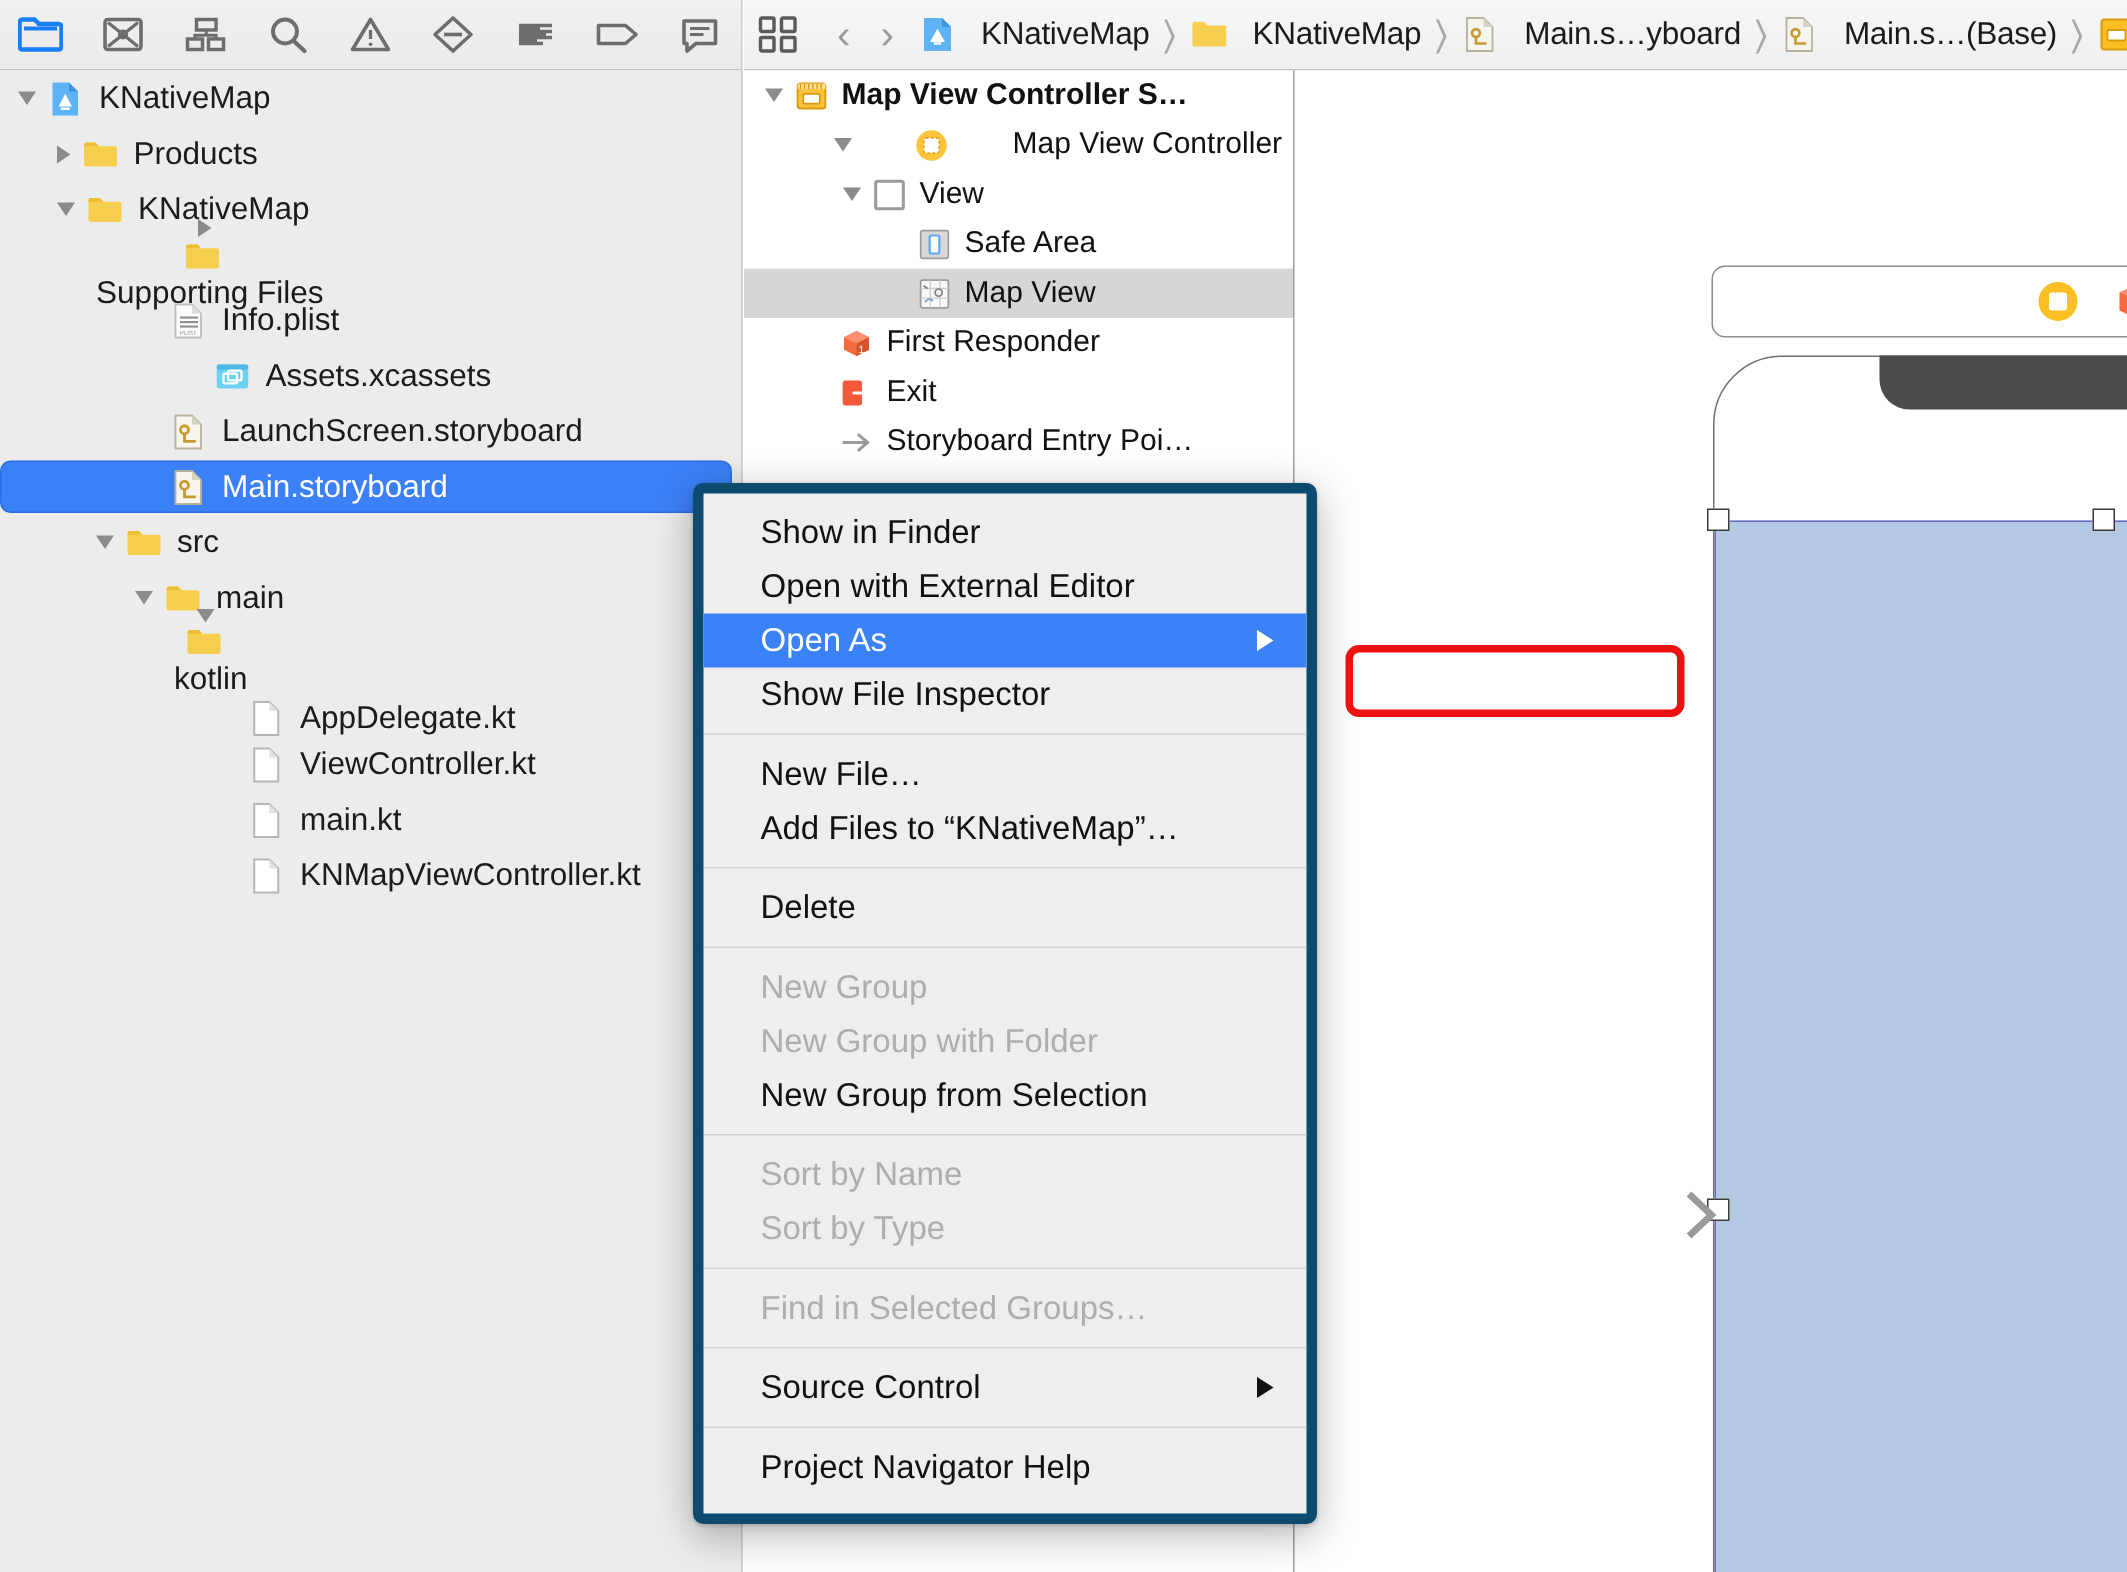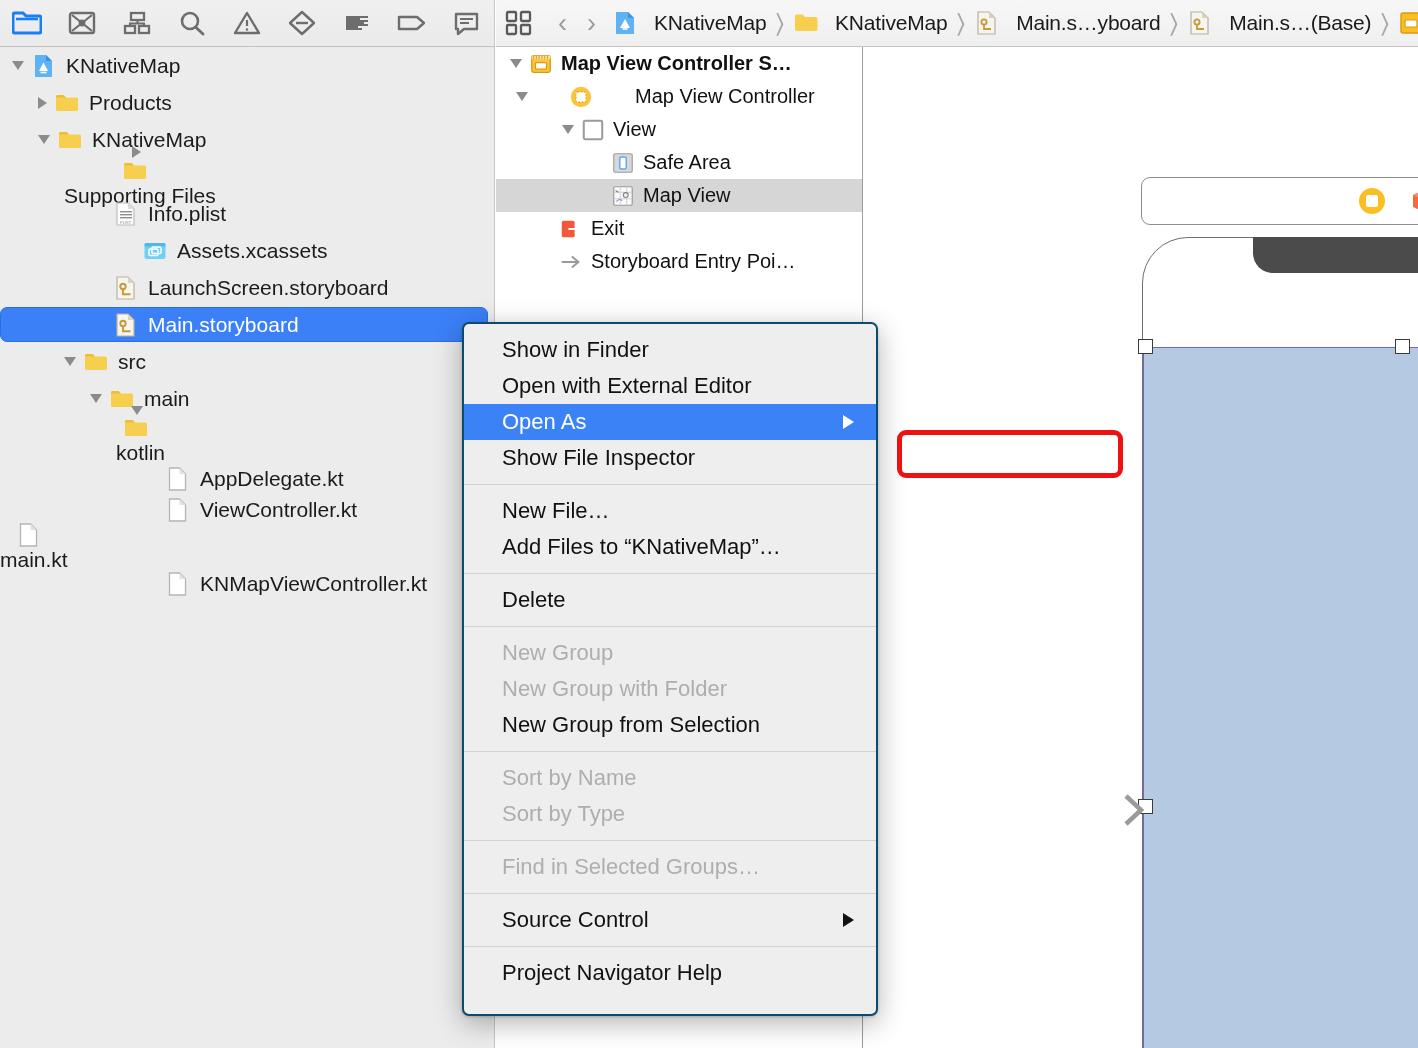--- a/index.html
+++ b/index.html
@@ -110,21 +110,21 @@
   .handle {
     position: absolute; width: 15px; height: 15px; background: #ffffff;
     border: 1.5px solid #3a3a3a;
   }
   .entry-arrow { position: absolute; left: 140px; top: 743px; width: 146px; height: 40px; }
 
   
   .ctxmenu {
     position: absolute; left: 462px; top: 322px; width: 416px; height: 694px;
     background: #eeeeee;
-    border: 2px solid #0c4a6e;
+    border: 7px solid #0c4a6e;
     border-radius: 7px;
     box-shadow: 0 7px 28px rgba(0,0,0,0.30), 0 1px 3px rgba(0,0,0,0.18);
     padding: 8px 0;
     overflow: hidden;
   }
   .mi {
     height: 36px; display: flex; align-items: center;
     padding: 0 16px 0 38px; font-size: 22px; color: #111111;
     white-space: nowrap; position: relative;
   }
@@ -435,21 +435,21 @@
           <div class="rowcontent" style="padding-left: 142px;">
             <div class="tri none"></div>
             <svg viewBox="0 0 26 26" class="ticon">
               <path d="M4.5 2h10l6 6v16h-16z" fill="#ffffff" stroke="#b5b5b5" stroke-width="1.3"></path>
               <path d="M14.5 2l6 6h-6z" fill="#e2e2e2"></path>
             </svg>
             <span>ViewController.kt</span>
           </div>
         </div>
         <div class="tree-row">
-          <div class="rowcontent" style=" flex-direction: column;">
+          <div class="rowcontent" style="padding-left: 142px;">
             <div class="tri none"></div>
             <svg viewBox="0 0 26 26" class="ticon">
               <path d="M4.5 2h10l6 6v16h-16z" fill="#ffffff" stroke="#b5b5b5" stroke-width="1.3"></path>
               <path d="M14.5 2l6 6h-6z" fill="#e2e2e2"></path>
             </svg>
             <span>main.kt</span>
           </div>
         </div>
         <div class="tree-row">
           <div class="rowcontent" style="padding-left: 142px;">
@@ -471,21 +471,21 @@
           <svg viewBox="0 0 26 26" class="ol-icon">
             <rect x="3" y="4" width="20" height="18" rx="2" fill="#fcc43c" stroke="#d99a10" stroke-width="1.4"></rect>
             <rect x="3" y="4" width="20" height="4" fill="#fde19a"></rect>
             <g stroke="#d99a10" stroke-width="1">
               <path d="M5 4v4M8 4v4M11 4v4M14 4v4M17 4v4M20 4v4"></path>
             </g>
             <rect x="7" y="11.5" width="12" height="7" rx="1" fill="#ffffff" stroke="#d99a10" stroke-width="1.3"></rect>
           </svg>
           <span style="font-weight: bold;">Map View Controller S…</span>
         </div>
-        <div class="ol-row" style="padding-left: 20px; gap: 34px;">
+        <div class="ol-row" style="padding-left: 60px; gap: 34px;">
           <div class="tri open"></div>
           <svg viewBox="0 0 26 26" class="ol-icon">
             <circle cx="13" cy="13" r="11" fill="#fcc43c"></circle>
             <rect x="7.5" y="7.5" width="11" height="11" rx="1.5" fill="#ffffff" stroke="#e0a818" stroke-width="1.2" stroke-dasharray="2 1.6"></rect>
           </svg>
           <span>Map View Controller</span>
         </div>
         <div class="ol-row" style="padding-left: 66px;">
           <div class="tri open"></div>
           <svg viewBox="0 0 26 26" class="ol-icon">
@@ -504,20 +504,30 @@
         <div class="ol-row selected" style="padding-left: 92px;">
           <div class="tri none"></div>
           <svg viewBox="0 0 26 26" class="ol-icon">
             <rect x="3" y="3" width="20" height="20" rx="1.5" fill="#fafafa" stroke="#9b9b9b" stroke-width="1.3"></rect>
             <path d="M3 9h20M3 16h20M10 3v20M17 3v20" stroke="#cfcfcf" stroke-width="1"></path>
             <path d="M6 19c3-3 3-3 6-1" fill="none" stroke="#8aa4c8" stroke-width="1.4"></path>
             <circle cx="16" cy="12" r="2.6" fill="#f2f2f2" stroke="#7f7f7f" stroke-width="1.2"></circle>
             <path d="M5 7l3 2" stroke="#7f7f7f" stroke-width="1.3"></path>
           </svg>
           <span>Map View</span>
+        </div>
+        <div class="ol-row" style="padding-left: 40px;">
+          <div class="tri none"></div>
+          <svg viewBox="0 0 26 26" class="ol-icon">
+            <path d="M4 8.5l9-4.5 9 4.5v9l-9 4.5-9-4.5z" fill="#f26a3d"></path>
+            <path d="M13 4l9 4.5-9 4.5-9-4.5z" fill="#f89070"></path>
+            <path d="M13 13l9-4.5v9L13 22z" fill="#d9532a"></path>
+            <text x="14.5" y="19.5" font-size="7.5" fill="#ffffff" font-family="Liberation Sans, sans-serif">1</text>
+          </svg>
+          <span>First Responder</span>
         </div>
         <div class="ol-row" style="padding-left: 40px;">
           <div class="tri none"></div>
           <svg viewBox="0 0 26 26" class="ol-icon">
             <rect x="3" y="4" width="14" height="18" rx="2" fill="#f2593b"></rect>
             <path d="M11 13h11M18 9l4.5 4-4.5 4" fill="none" stroke="#ffffff" stroke-width="2.2" stroke-linecap="round" stroke-linejoin="round"></path>
           </svg>
           <span>Exit</span>
         </div>
         <div class="ol-row" style="padding-left: 40px;">

